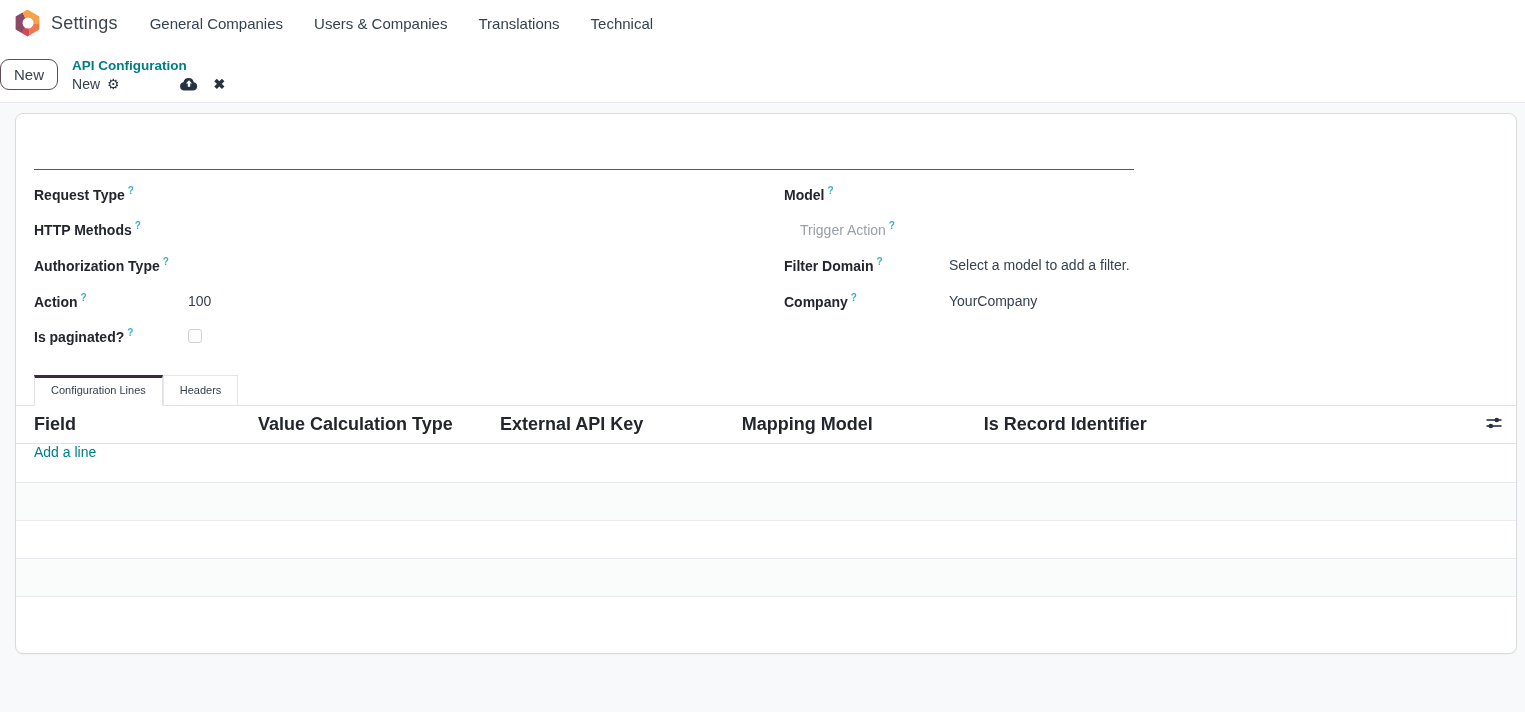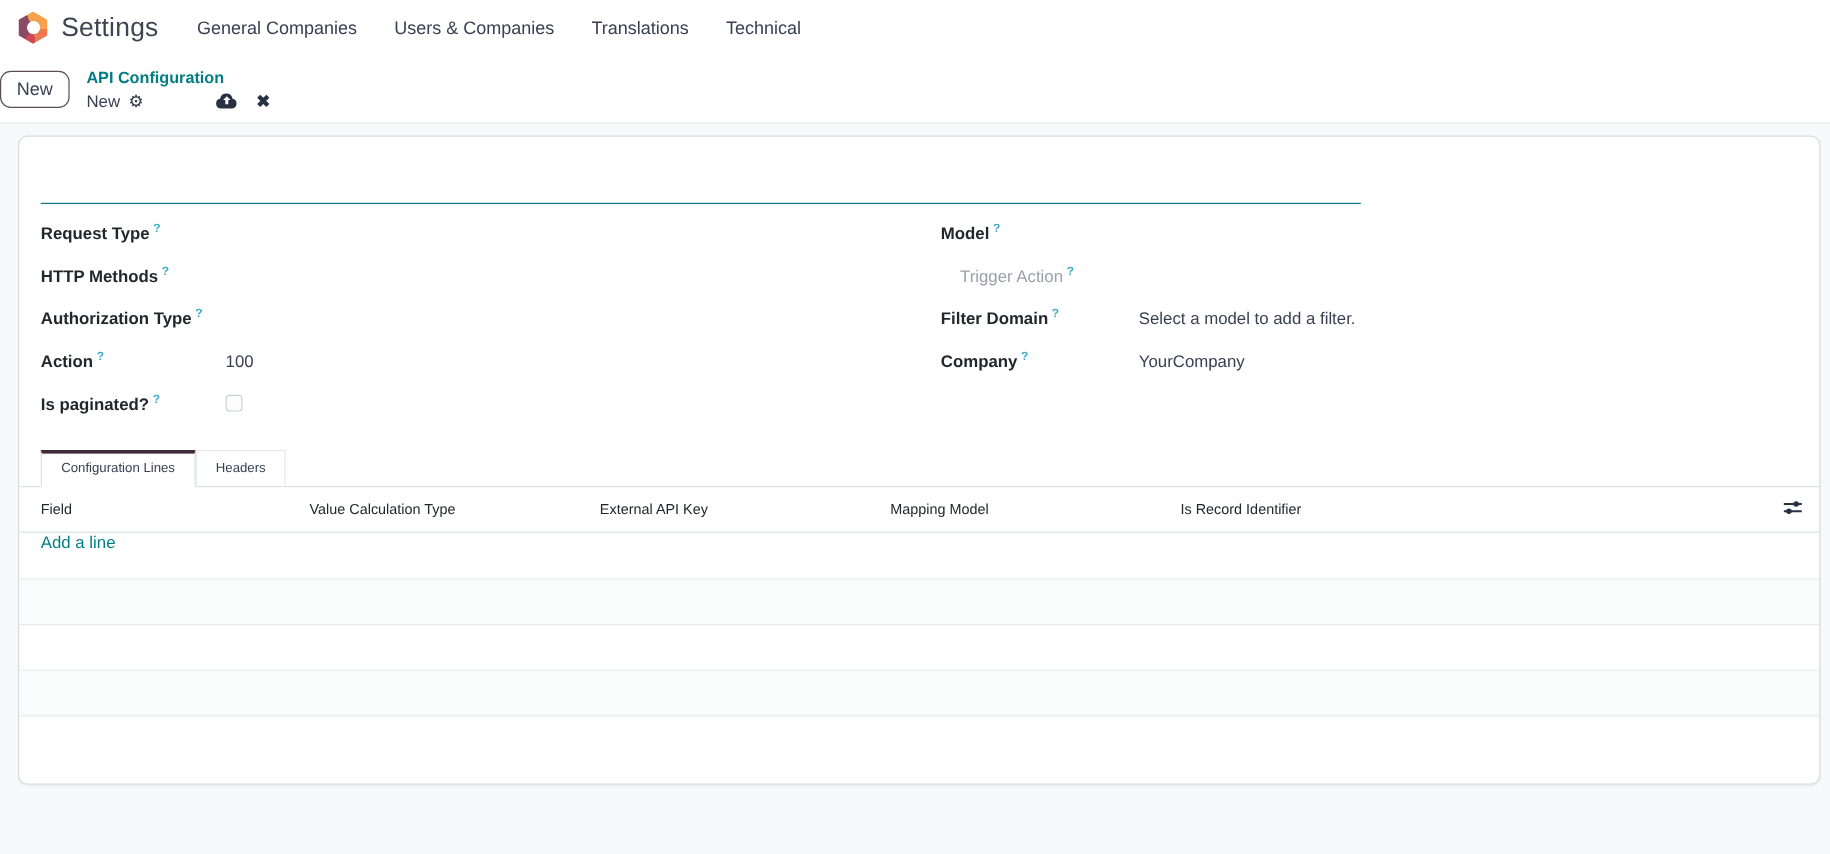--- a/index.html
+++ b/index.html
@@ -27,21 +27,21 @@
       #8c4a67 215deg 335deg, #f6a14c 335deg 360deg);
     position: relative;
     flex: 0 0 auto;
   }
   .logo::after {
     content: ""; position: absolute; left: 50%; top: 50%;
     width: 11px; height: 11px; border-radius: 50%;
     background: #fff; transform: translate(-50%, -50%);
   }
   .app-name {
-    font-size: 22px; color: #3e4450; margin: 0 22px 0 10px;
+    font-size: 18px; color: #3e4450; margin: 0 22px 0 10px;
     letter-spacing: .2px;
   }
   .nav-item {
     font-size: 15px; color: #374151; padding: 6px 10px; margin-right: 11px;
     border-radius: 4px; cursor: pointer; white-space: nowrap;
   }
 
   
   .control-panel {
     background: #fff;
@@ -152,21 +152,21 @@
     border: 1px solid #e3e6ea;
     border-bottom: none;
   }
 
   
   .o-list { margin: 0 -18px; }
   .list-header {
     display: flex; align-items: center; height: 38px;
     border-bottom: 1px solid #dfe3e7;
   }
-  .col { font-size: 12px; font-weight: 400; color: #23272d; flex: 0 0 16.13%; }
+  .col { font-size: 18px; font-weight: 700; color: #23272d; flex: 0 0 16.13%; }
   .col.first { padding-left: 18px; }
   .col-icon { flex: 1 1 auto; text-align: right; padding-right: 14px; }
   .add-line-row {
     display: flex; align-items: flex-start; height: 39px;
     border-bottom: 1px solid #e8eaed; padding-left: 18px;
   }
   .add-line { color: #017e84; font-size: 14px; text-decoration: none; cursor: pointer; }
   .empty-row { border-bottom: 1px solid #e8eaed; }
   .empty-row.h38 { height: 38px; }
   .empty-row.h47 { height: 47px; border-bottom: none; }

